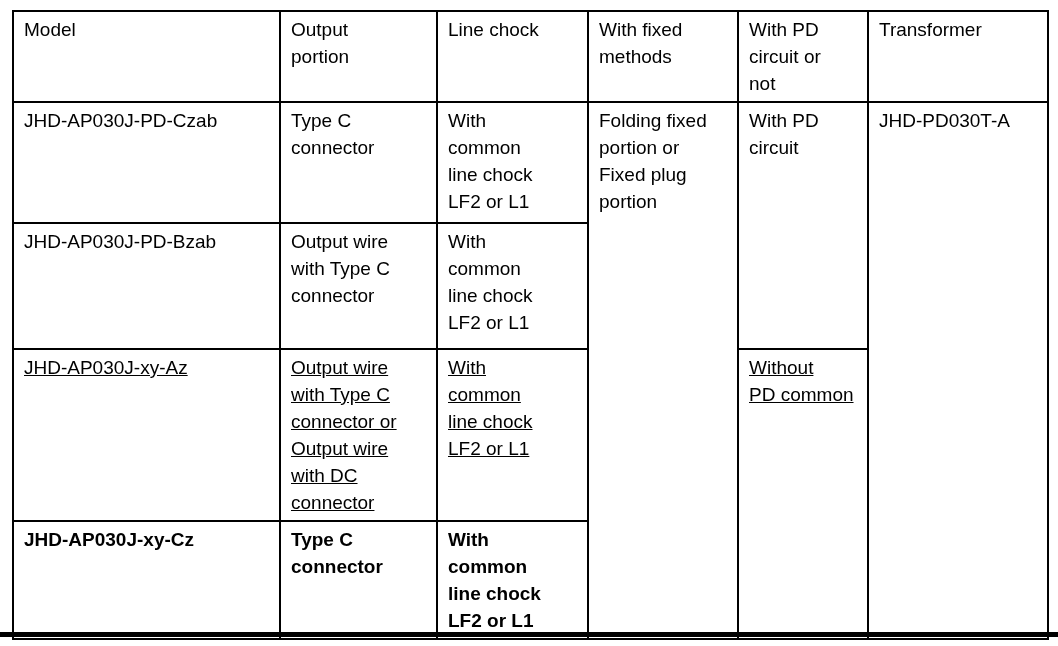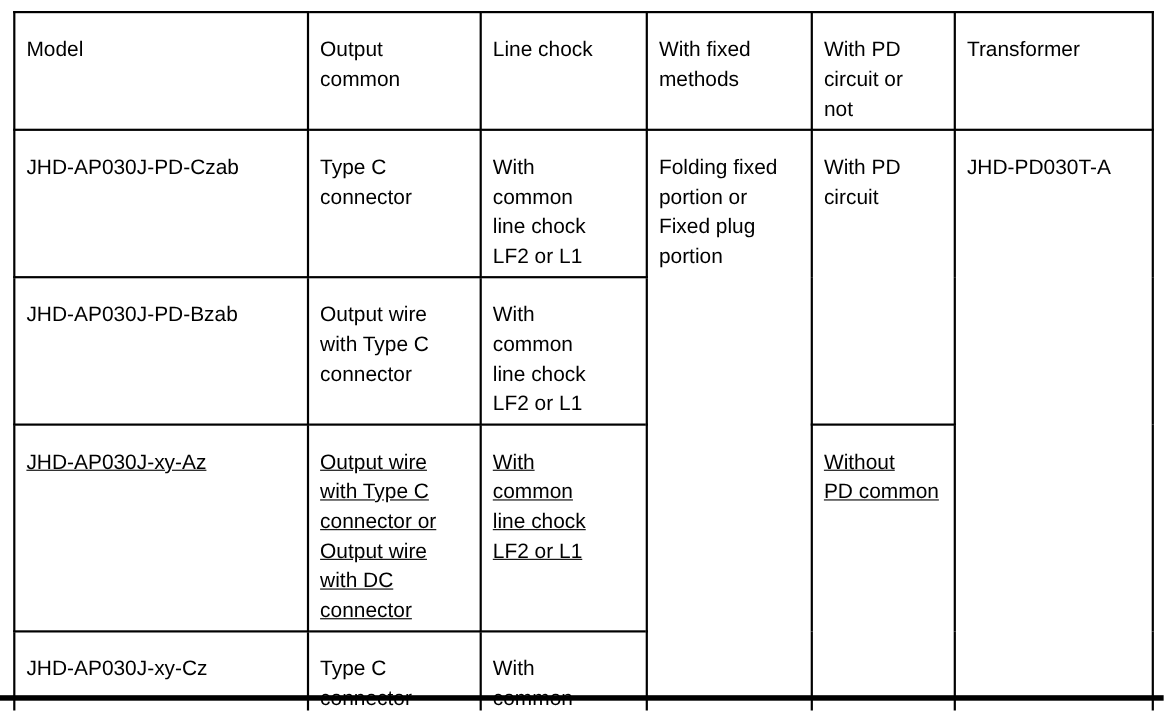--- a/index.html
+++ b/index.html
@@ -20,32 +20,32 @@
     left: 12px;
     top: 10px;
     border-collapse: collapse;
     table-layout: fixed;
     width: 1035px;
   }
   table.spec-table td {
     border: 2px solid #000000;
     vertical-align: top;
     text-align: left;
-    padding: 20px 6px 4px 10px;
+    padding: 4px 6px 4px 10px;
     font-size: 19px;
     line-height: 27px;
     color: #000000;
     white-space: pre-line;
     overflow: hidden;
   }
   tr.r-head { height: 87px; }
   tr.r1 { height: 121px; margin-top: 32px; }
   tr.r2 { height: 126px; }
   tr.r3 { height: 171px; text-decoration: underline; }
-  tr.r4 { height: 118px; }
+  tr.r4 { height: 118px; font-weight: bold; }
   .bottom-rule {
     position: absolute;
     left: 0;
     top: 632px;
     width: 1058px;
     height: 5px;
     background: #000000;
   }
 </style>
 </head>
@@ -60,21 +60,21 @@
       <col style="width:151px">
       <col style="width:150px">
       <col style="width:130px">
       <col style="width:180px">
     </colgroup>
 
     <tbody>
         <tr class="r-head">
       <td>Model</td>
       <td>Output
-common</td>
+portion</td>
       <td>Line chock</td>
       <td>With fixed
 methods</td>
       <td>With PD
 circuit or
 not</td>
       <td>Transformer</td>
     </tr>
 
     <tr class="r1">

